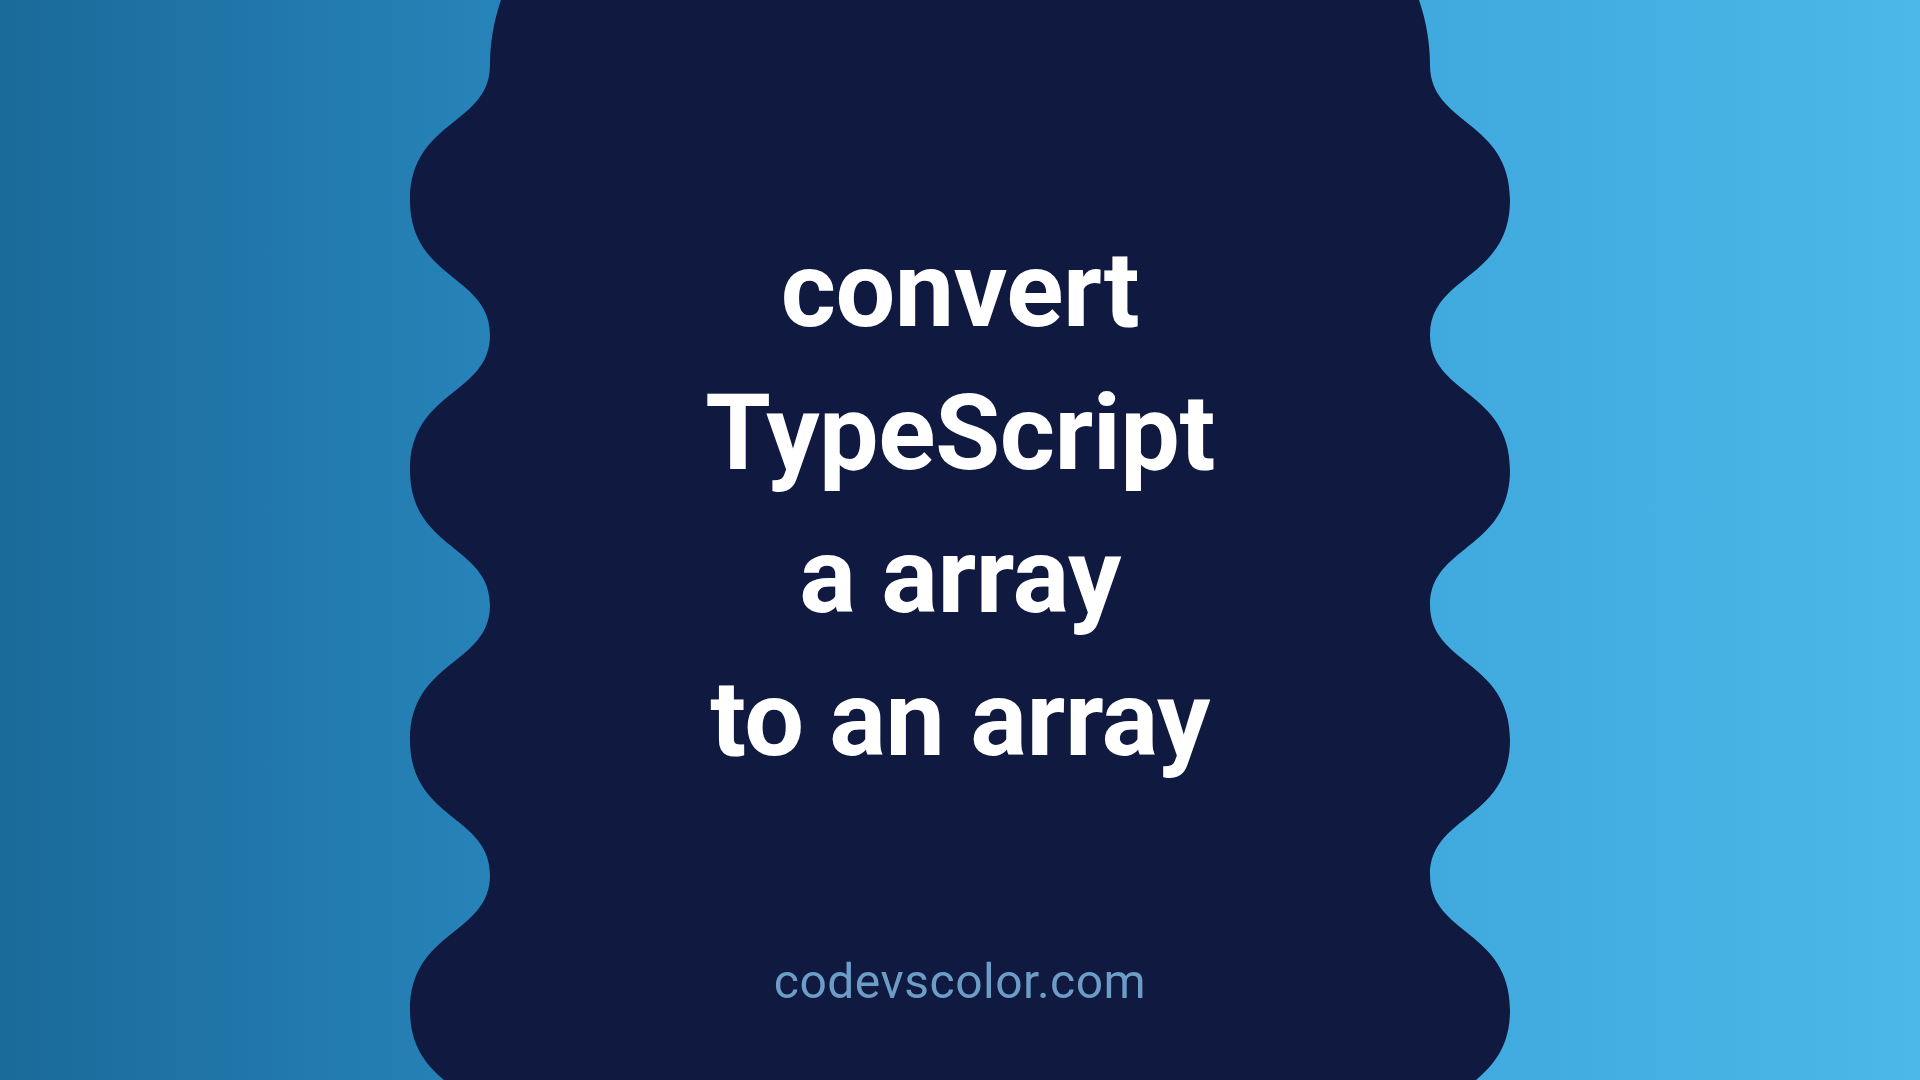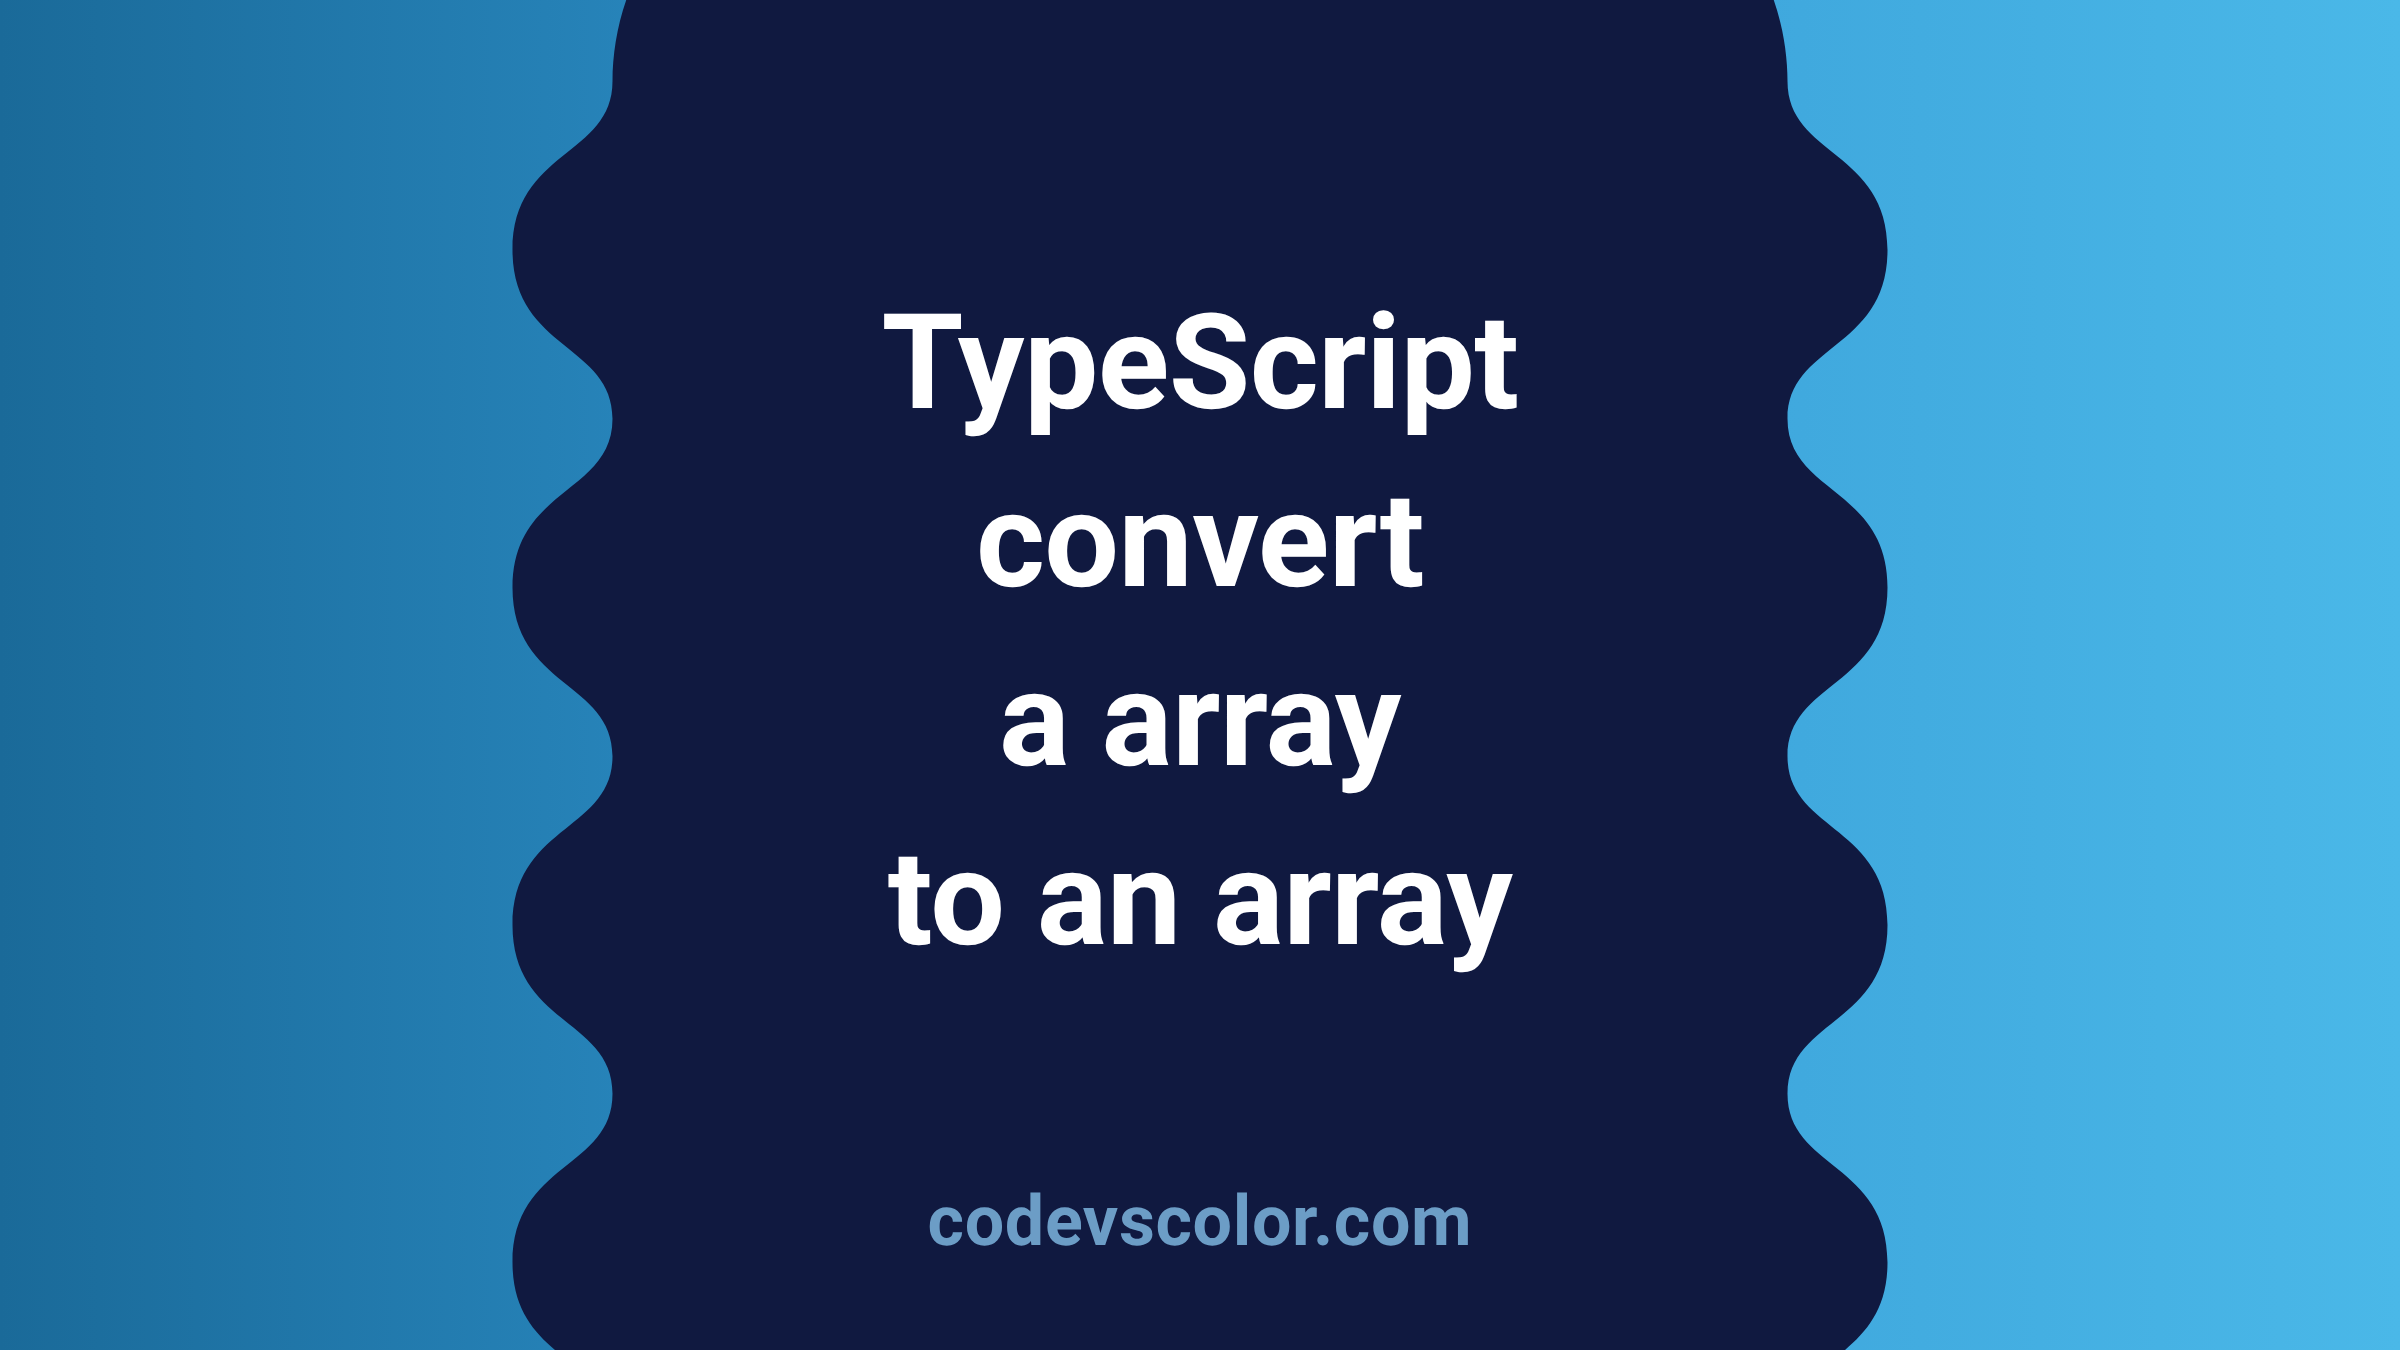--- a/index.html
+++ b/index.html
@@ -51,22 +51,22 @@
       margin-top: -70px;
     }
     .footer {
       position: absolute;
       bottom: 70px;
       width: 100%;
       text-align: center;
     }
     .site {
       color: #6c9dc6;
-      font-size: 56px;
-      font-weight: 700;
+      font-size: 48px;
+      font-weight: 400;
       letter-spacing: 0.5px;
     }
   </style>
 </head>
 <body>
 
 <div class="canvas">
   <svg class="blob" viewBox="0 0 1400 1240">
     <path fill="#101940" d="
       M 700 0
@@ -94,22 +94,22 @@
       C 1250 200, 1170 205, 1170 145
       C 1170 85, 1140 0, 1060 0
       C 980 0, 970 60, 900 60
       C 860 60, 840 0, 700 0
       Z
     "></path>
   </svg>
 
   <div class="content">
     <div class="title">
+      <div>convert</div>
       <div>TypeScript</div>
-      <div>convert</div>
       <div>a array</div>
       <div>to an array</div>
     </div>
     <div class="footer">
       <span class="site">codevscolor.com</span>
     </div>
   </div>
 </div>
 
 </body></html>

